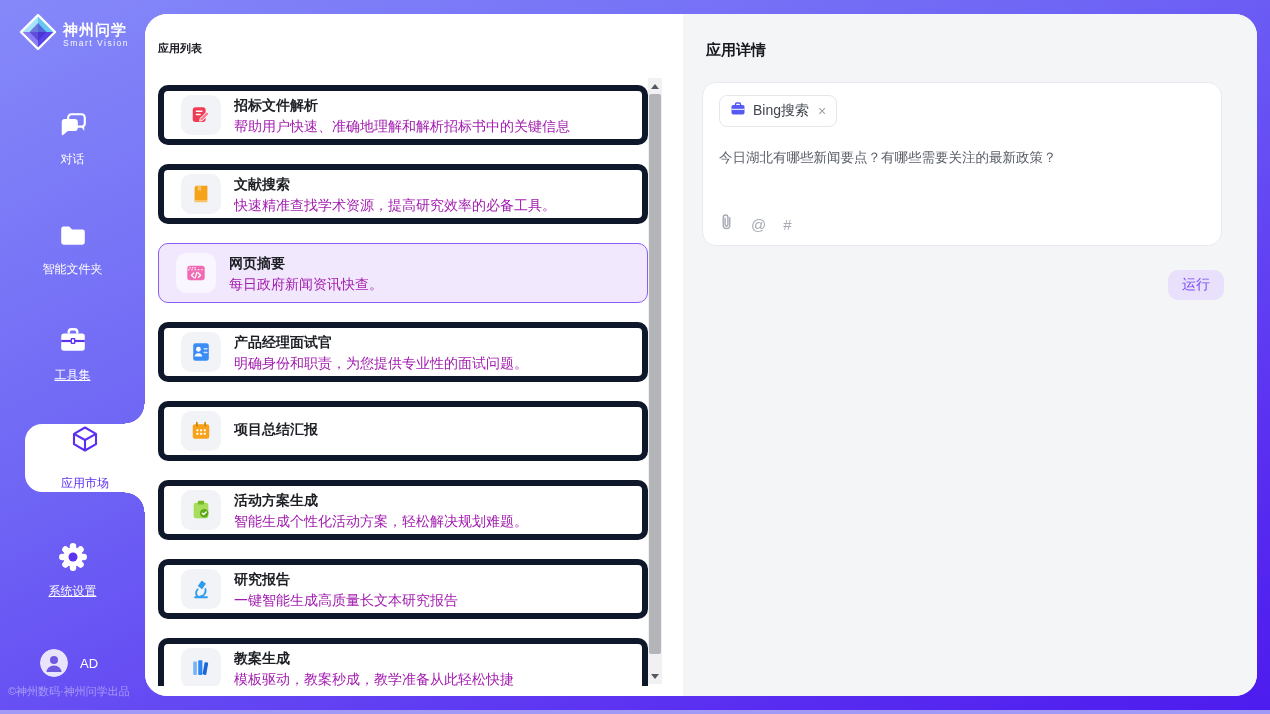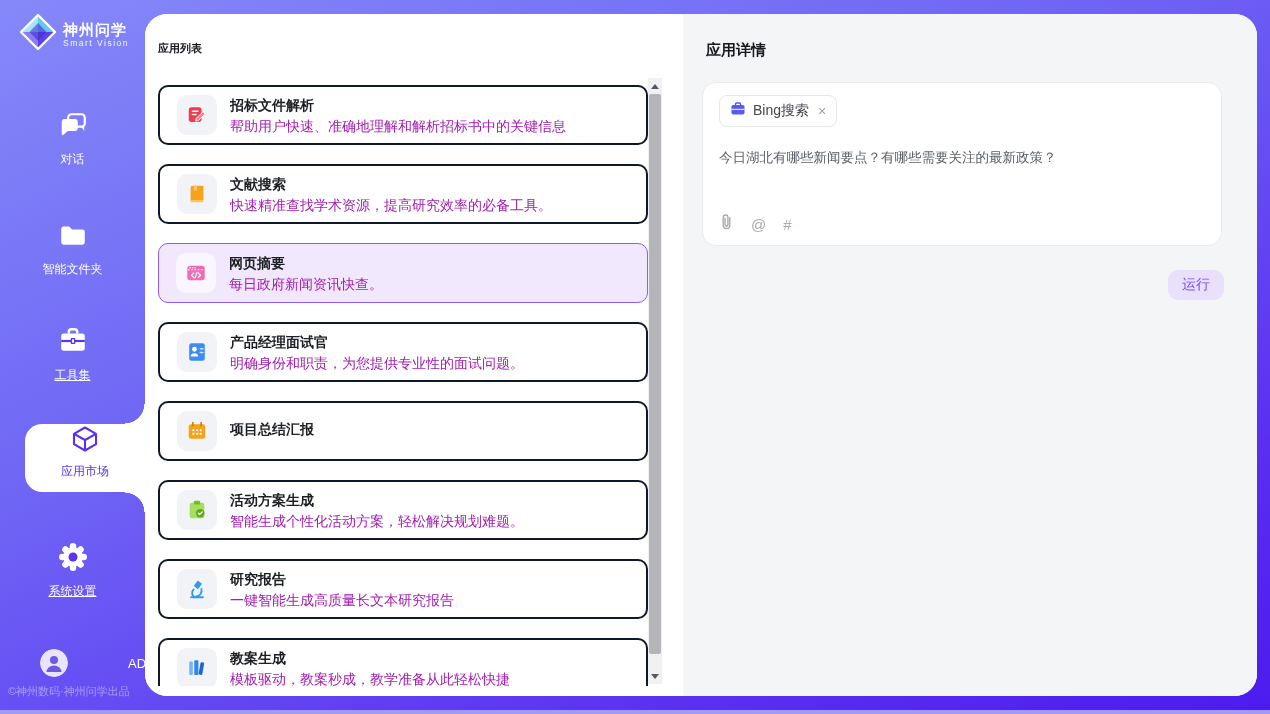--- a/index.html
+++ b/index.html
@@ -18,40 +18,40 @@
   .logo-name { font-size:15px; font-weight:700; letter-spacing:1px; line-height:17px; }
   .logo-sub { font-size:8.5px; letter-spacing:1.5px; opacity:.95; }
 
   .nav-item { position:absolute; left:0; width:145px; display:flex; flex-direction:column; align-items:center; cursor:pointer; }
   .nav-item .nav-label { margin-top:7px; color:#fff; font-size:12px; }
   .nav-label.u { text-decoration:underline; }
   .ni-chat { top:110px; } .ni-folder { top:220px; } .ni-tools { top:326px; } .ni-settings { top:542px; }
 
   
   .active-bubble { position:absolute; left:25px; top:424px; width:120px; height:68px; background:#fff;
-    border-radius:17px 0 0 17px; display:flex; flex-direction:column; align-items:center; justify-content:flex-start; cursor:pointer; }
+    border-radius:17px 0 0 17px; display:flex; flex-direction:column; align-items:center; justify-content:space-between; cursor:pointer; }
   .active-bubble .nav-label { margin-top:5px; color:#5b2ef0; font-size:12px; }
   .curve-top { position:absolute; left:125px; top:404px; width:20px; height:20px;
     background:radial-gradient(circle 20px at 0 0, rgba(0,0,0,0) 19px, #fff 19.6px); }
   .curve-bottom { position:absolute; left:125px; top:492px; width:20px; height:20px;
     background:radial-gradient(circle 20px at 0 100%, rgba(0,0,0,0) 19px, #fff 19.6px); }
 
-  .user-row { position:absolute; left:40px; top:649px; display:flex; align-items:center; cursor:pointer;gap:48px; }
+  .user-row { position:absolute; left:40px; top:649px; display:flex; align-items:center; cursor:pointer; }
   .avatar { width:28px; height:28px; border-radius:50%; overflow:hidden; }
   .user-initials { margin-left:12px; color:#fff; font-size:13px; }
   .side-footer { position:absolute; left:8px; top:684px; width:134px; color:rgba(255,255,255,.42); font-size:11px; white-space:nowrap; }
 
   
   .main { position:absolute; left:145px; top:14px; width:1112px; height:682px; background:#fff; border-radius:22px; overflow:hidden; }
 
   
   .panel-list { position:absolute; left:0; top:0; width:538px; height:682px; background:#fff; }
   .panel-title { position:absolute; left:13px; top:27px; font-size:11px; font-weight:700; color:#17191e; }
   .cards-viewport { position:absolute; left:13px; top:71px; width:490px; height:601px; overflow:hidden; }
-  .app-card { width:490px; height:60px; border:2px solid #0f172a; border-radius:10px; background:#fff;
+  .app-card { width:490px; height:60px; border:6px solid #0f172a; border-radius:10px; background:#fff;
     margin-bottom:19px; display:flex; align-items:center; padding:0 17px; cursor:pointer; }
   .app-card.selected { border:1px solid #8b5cf6; background:#f2e8fd; }
   .icon-tile { width:40px; height:40px; border-radius:10px; background:#f2f3f6; display:flex; align-items:center; justify-content:center; flex:0 0 40px; }
   .app-card.selected .icon-tile { background:#faf6ff; }
   .card-text { margin-left:13px; overflow:hidden; }
   .card-title { font-size:14px; font-weight:700; color:#1c1f24; line-height:17px; margin-bottom:4px; }
   .card-desc { font-size:14px; color:#a21caf; line-height:16px; white-space:nowrap; }
 
   
   .scrollbar { position:absolute; left:503px; top:64px; width:14px; height:606px; background:#f1f1f3; }

